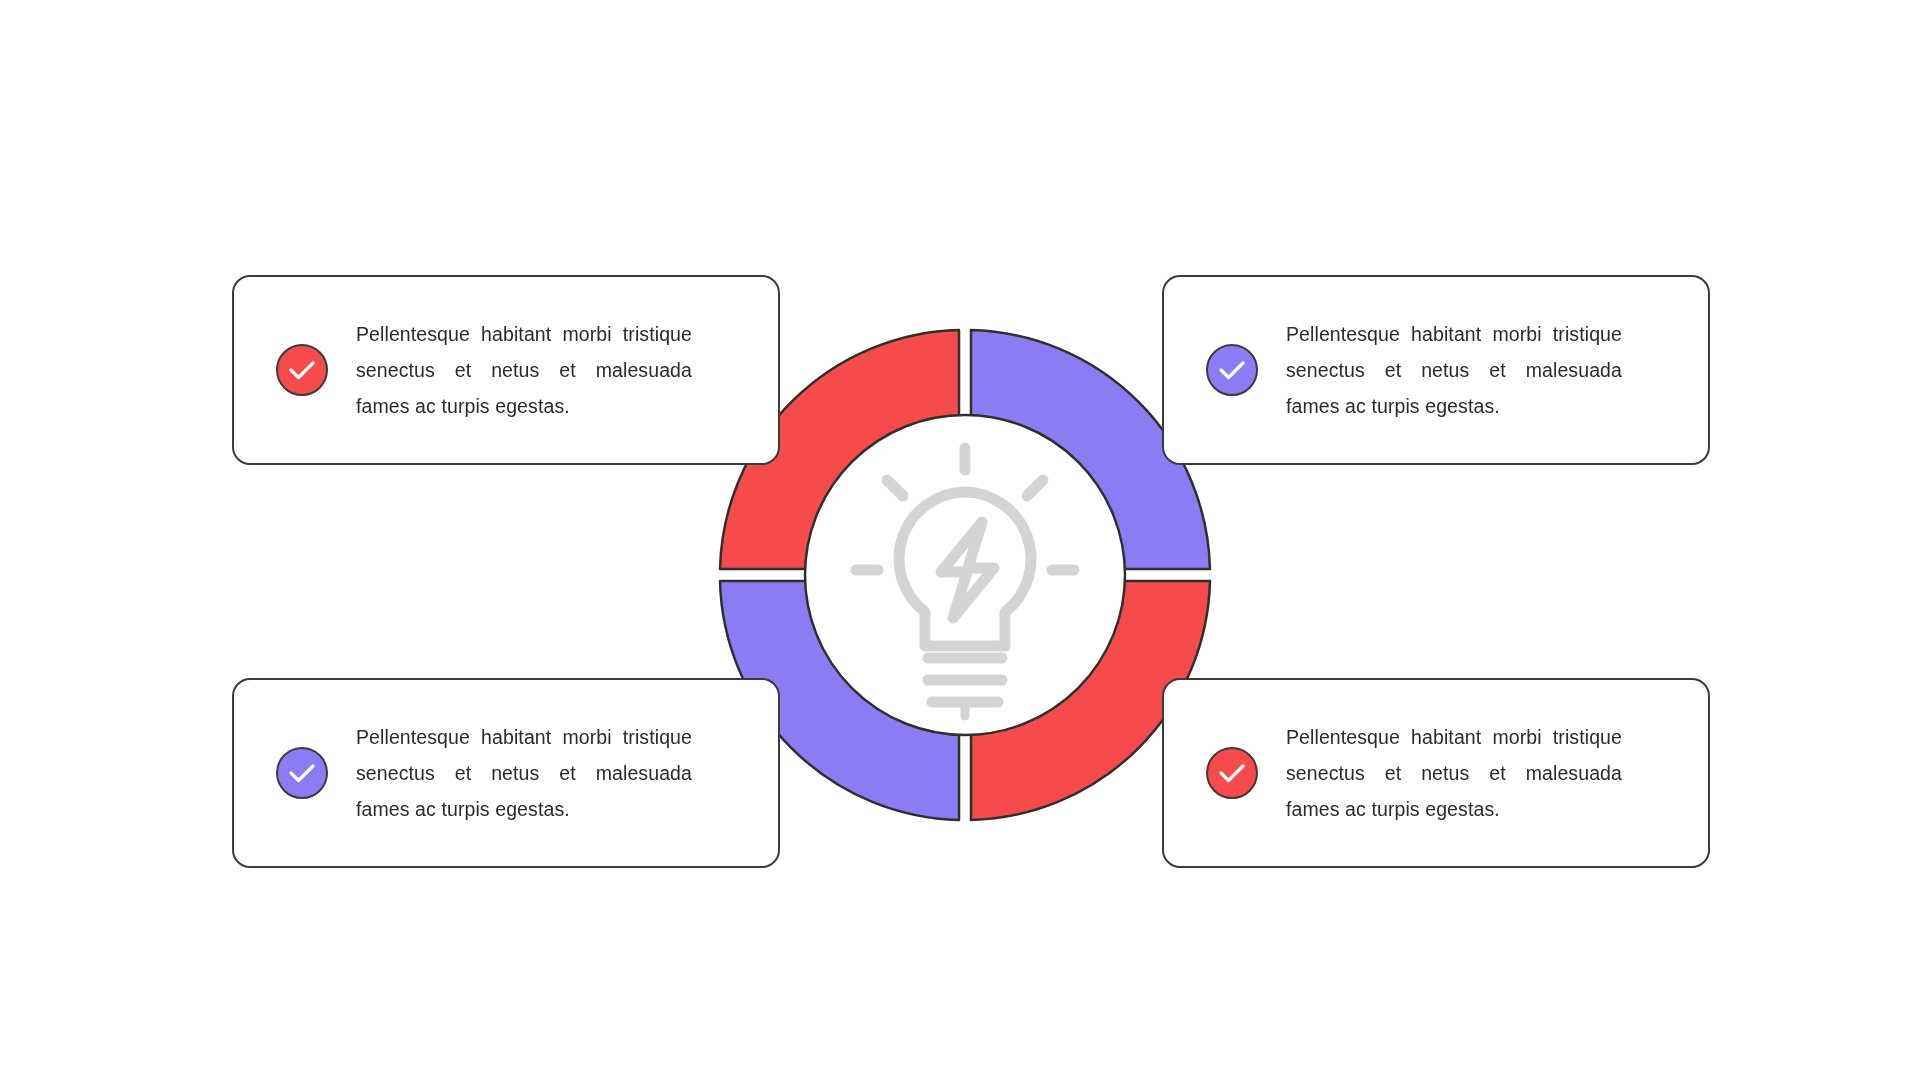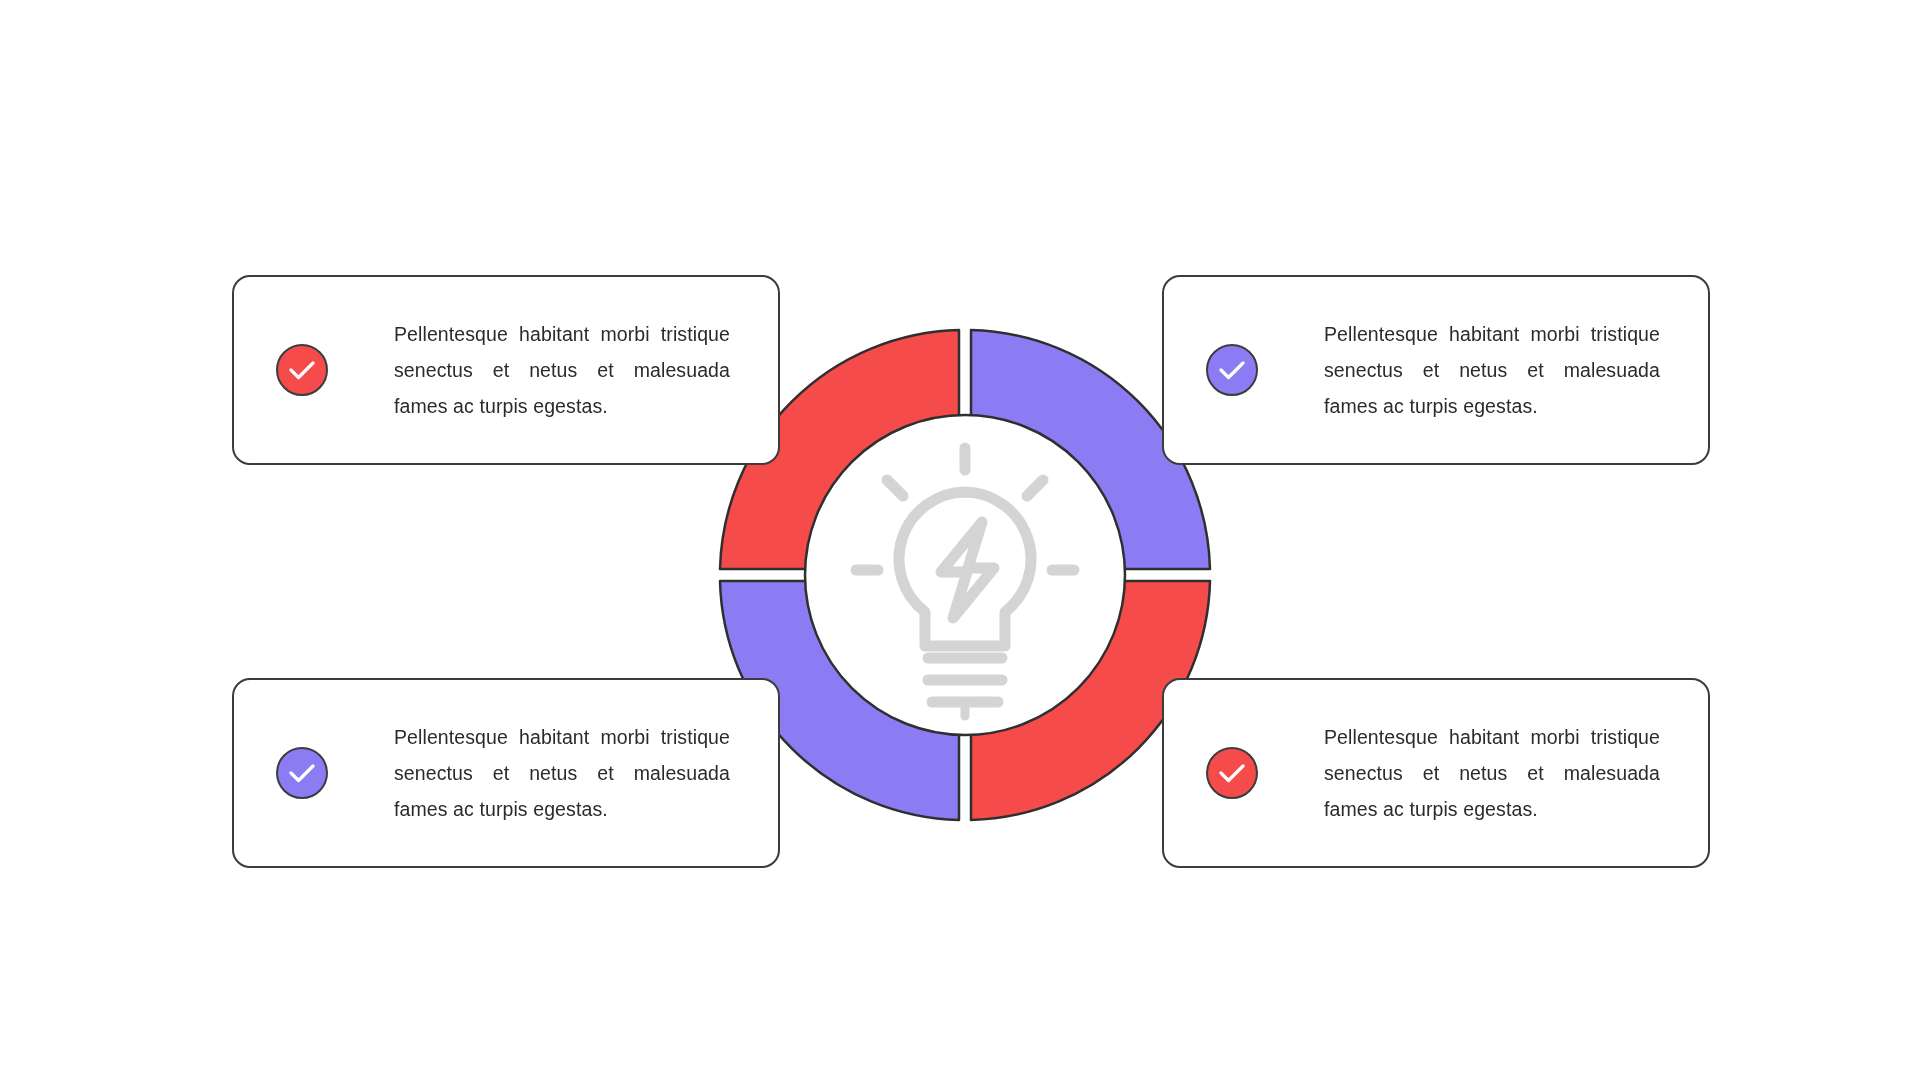--- a/index.html
+++ b/index.html
@@ -34,21 +34,20 @@
   
   .card {
     position: absolute;
     box-sizing: border-box;
     background: #ffffff;
     border: 2px solid #3c3c3c;
     border-radius: 18px;
     display: flex;
     align-items: center;
     z-index: 5;
-    gap: 38px;
   }
   .card-left  { width: 548px; height: 190px; }
   .card-right { width: 548px; height: 190px; }
 
   #card-tl { left: 232px;  top: 275px;  }
   #card-tr { left: 1162px; top: 275px;  }
   #card-bl { left: 232px;  top: 678px;  }
   #card-br { left: 1162px; top: 678px;  }
 
   .check-badge {

